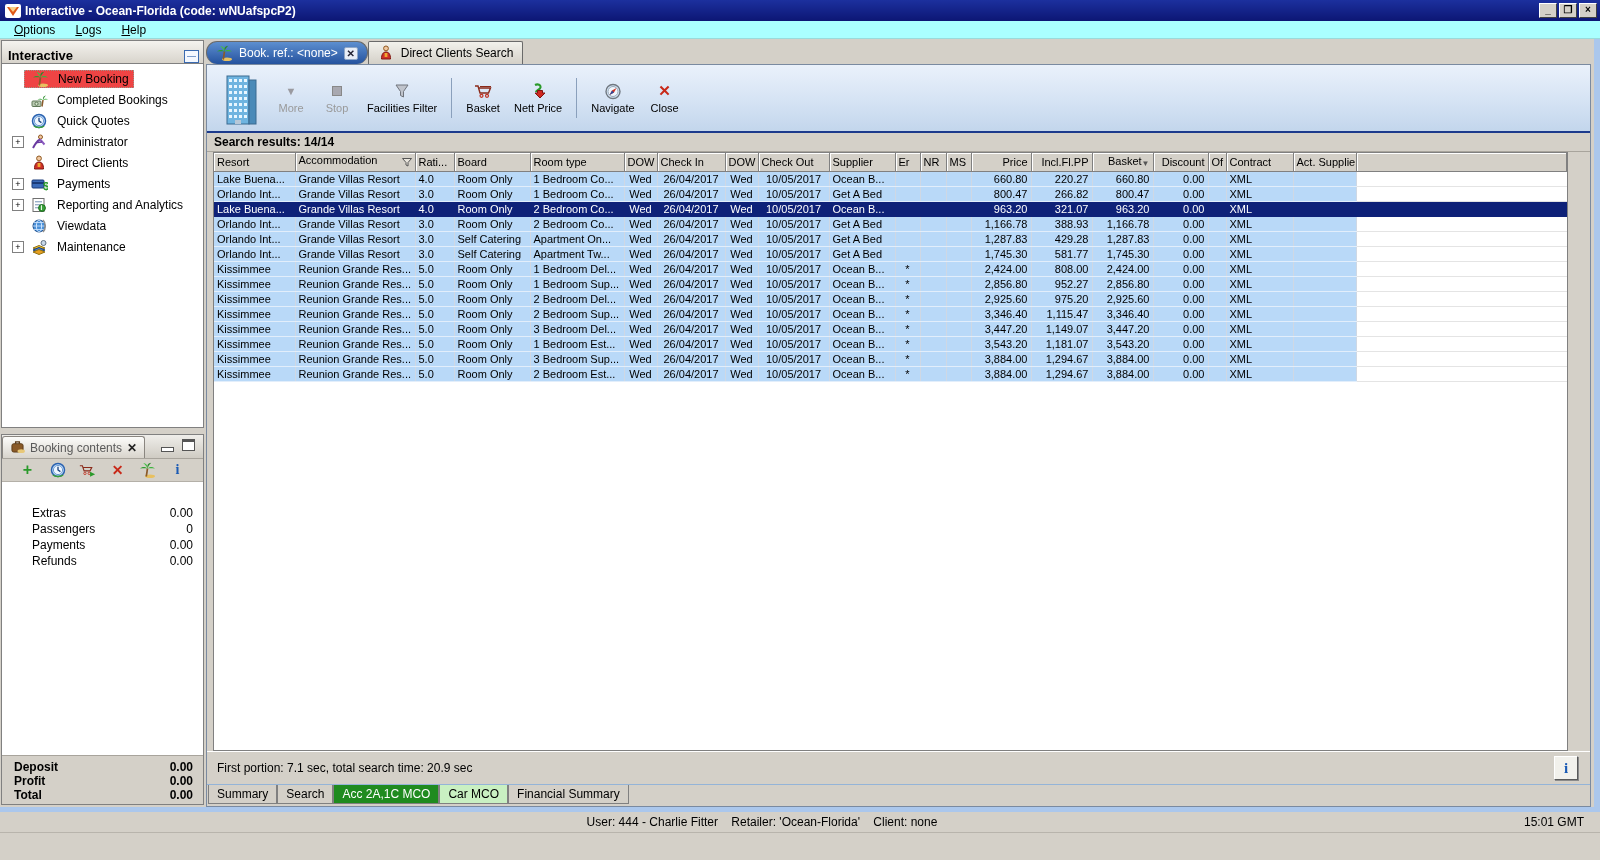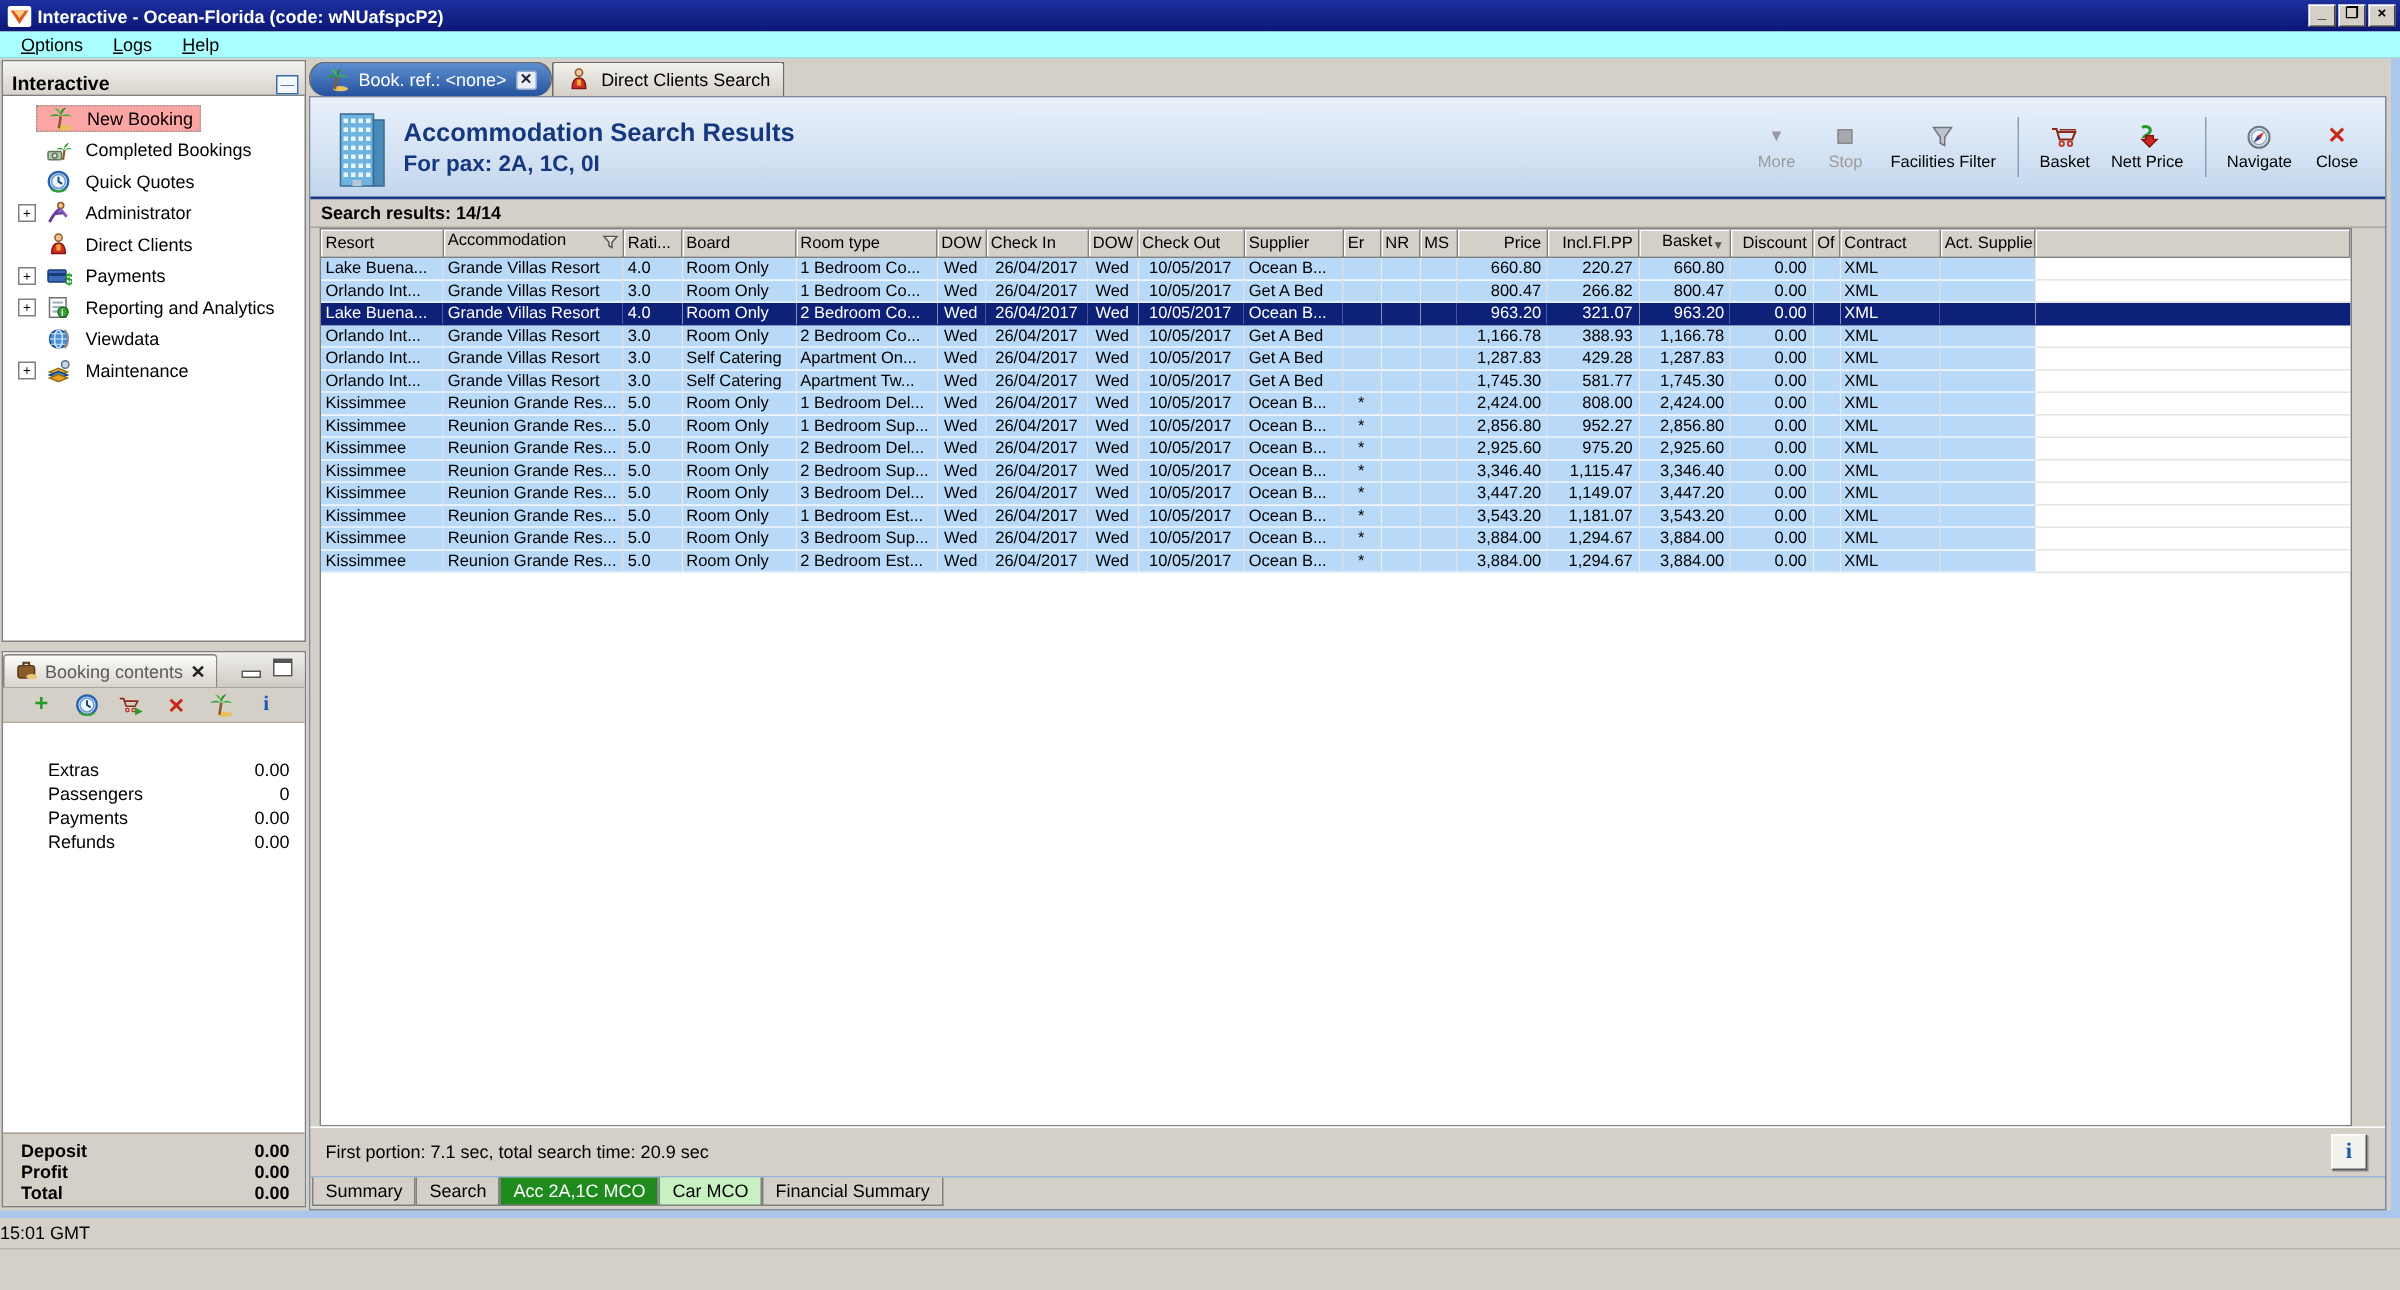--- a/index.html
+++ b/index.html
@@ -33,21 +33,21 @@
   .tree-head .cap { font-weight:bold; font-size:13px; flex:1; }
   .panel-minbox { width:15px; height:13px; border:1px solid #3a6ab0; background:#f4f8ff; color:#3a6ab0;
     font-size:9px; line-height:10px; text-align:center; }
   .tree-body { flex:1; overflow:hidden; padding-top:4px; }
   .tree-item { display:flex; align-items:center; height:21px; padding-left:10px; white-space:nowrap; }
   .plusbox { width:12px; height:12px; border:1px solid #808080; background:#fff; font-size:9px; line-height:10px;
     text-align:center; color:#000; flex:0 0 auto; }
   .plusspace { width:12px; height:12px; flex:0 0 auto; }
   .tree-ico { width:17px; height:16px; margin:0 5px 0 7px; flex:0 0 auto; }
   .tree-lbl { font-size:12px; padding:1px 4px; }
-  .tree-item.sel .sel-wrap { background:#fca5a5; border:1px dotted #9a968e; }
+  .tree-item.sel .sel-wrap { background:#ef4444; border:1px dotted #9a968e; }
   .sel-wrap { display:flex; align-items:center; }
 
   
   .bk-panel { flex:1; margin-top:6px; border:1px solid #808080; background:#fff; display:flex; flex-direction:column; min-height:0; }
   .bk-tabs { height:24px; background:linear-gradient(180deg,#efeeea,#cfcbc3); border-bottom:1px solid #a8a49c;
     display:flex; align-items:flex-end; }
   .bk-tab { height:22px; display:flex; align-items:center; gap:5px; padding:0 7px; background:linear-gradient(180deg,#fcfcfa,#d8d4cc);
     border:1px solid #8a8680; border-bottom:none; border-radius:3px 3px 0 0; color:#5a5a5a; font-size:12px; }
   .bk-tab .x { color:#222; font-weight:bold; font-size:12px; }
   .bk-winbtns { margin-left:auto; display:flex; gap:8px; padding:0 8px 6px 0; }
@@ -450,24 +450,20 @@
                   <rect x="18" y="35" width="3" height="3"></rect>
                   <rect x="23" y="35" width="3" height="3"></rect>
                 <rect x="8" y="41" width="3" height="3"></rect>
                   <rect x="13" y="41" width="3" height="3"></rect>
                   <rect x="18" y="41" width="3" height="3"></rect>
                   <rect x="23" y="41" width="3" height="3"></rect>
               </g>
               <rect x="14" y="46" width="6" height="4" fill="#b8c8d8"></rect>
             </svg>
           </span>
-          <div class="band-titles">
-            <div class="band-title">Accommodation Search Results</div>
-            <div class="band-sub">For pax: 2A, 1C, 0I</div>
-          </div>
           <div class="band-toolbar" id="band-toolbar">
               <div class="tool-btn disabled">
        <span class="ti">
                   <span style="color:#9a9aa0;font-size:11px">▼</span>
                 </span>
        <span>More</span>
      </div>
               <div class="tool-btn disabled">
        <span class="ti">
                   <span style="display:inline-block;width:10px;height:10px;background:#a8a8b0;border:1px solid #888"></span>
@@ -917,16 +913,21 @@
             <div class="btab ">Search</div>
             <div class="btab acc-active">Acc 2A,1C MCO</div>
             <div class="btab car">Car MCO</div>
             <div class="btab ">Financial Summary</div>
           </div>
       </div>
     </div>
   </div>
 
   <div class="statusbar">
+    <span class="mid">
+      <span>User: 444 - Charlie Fitter</span>&nbsp;&nbsp;&nbsp;
+      <span>Retailer: 'Ocean-Florida'</span>&nbsp;&nbsp;&nbsp;
+      <span>Client: none</span>
+    </span>
     <span class="clock">15:01 GMT</span>
   </div>
   <div class="bottomband"></div>
 </div>
 
 </body></html>

